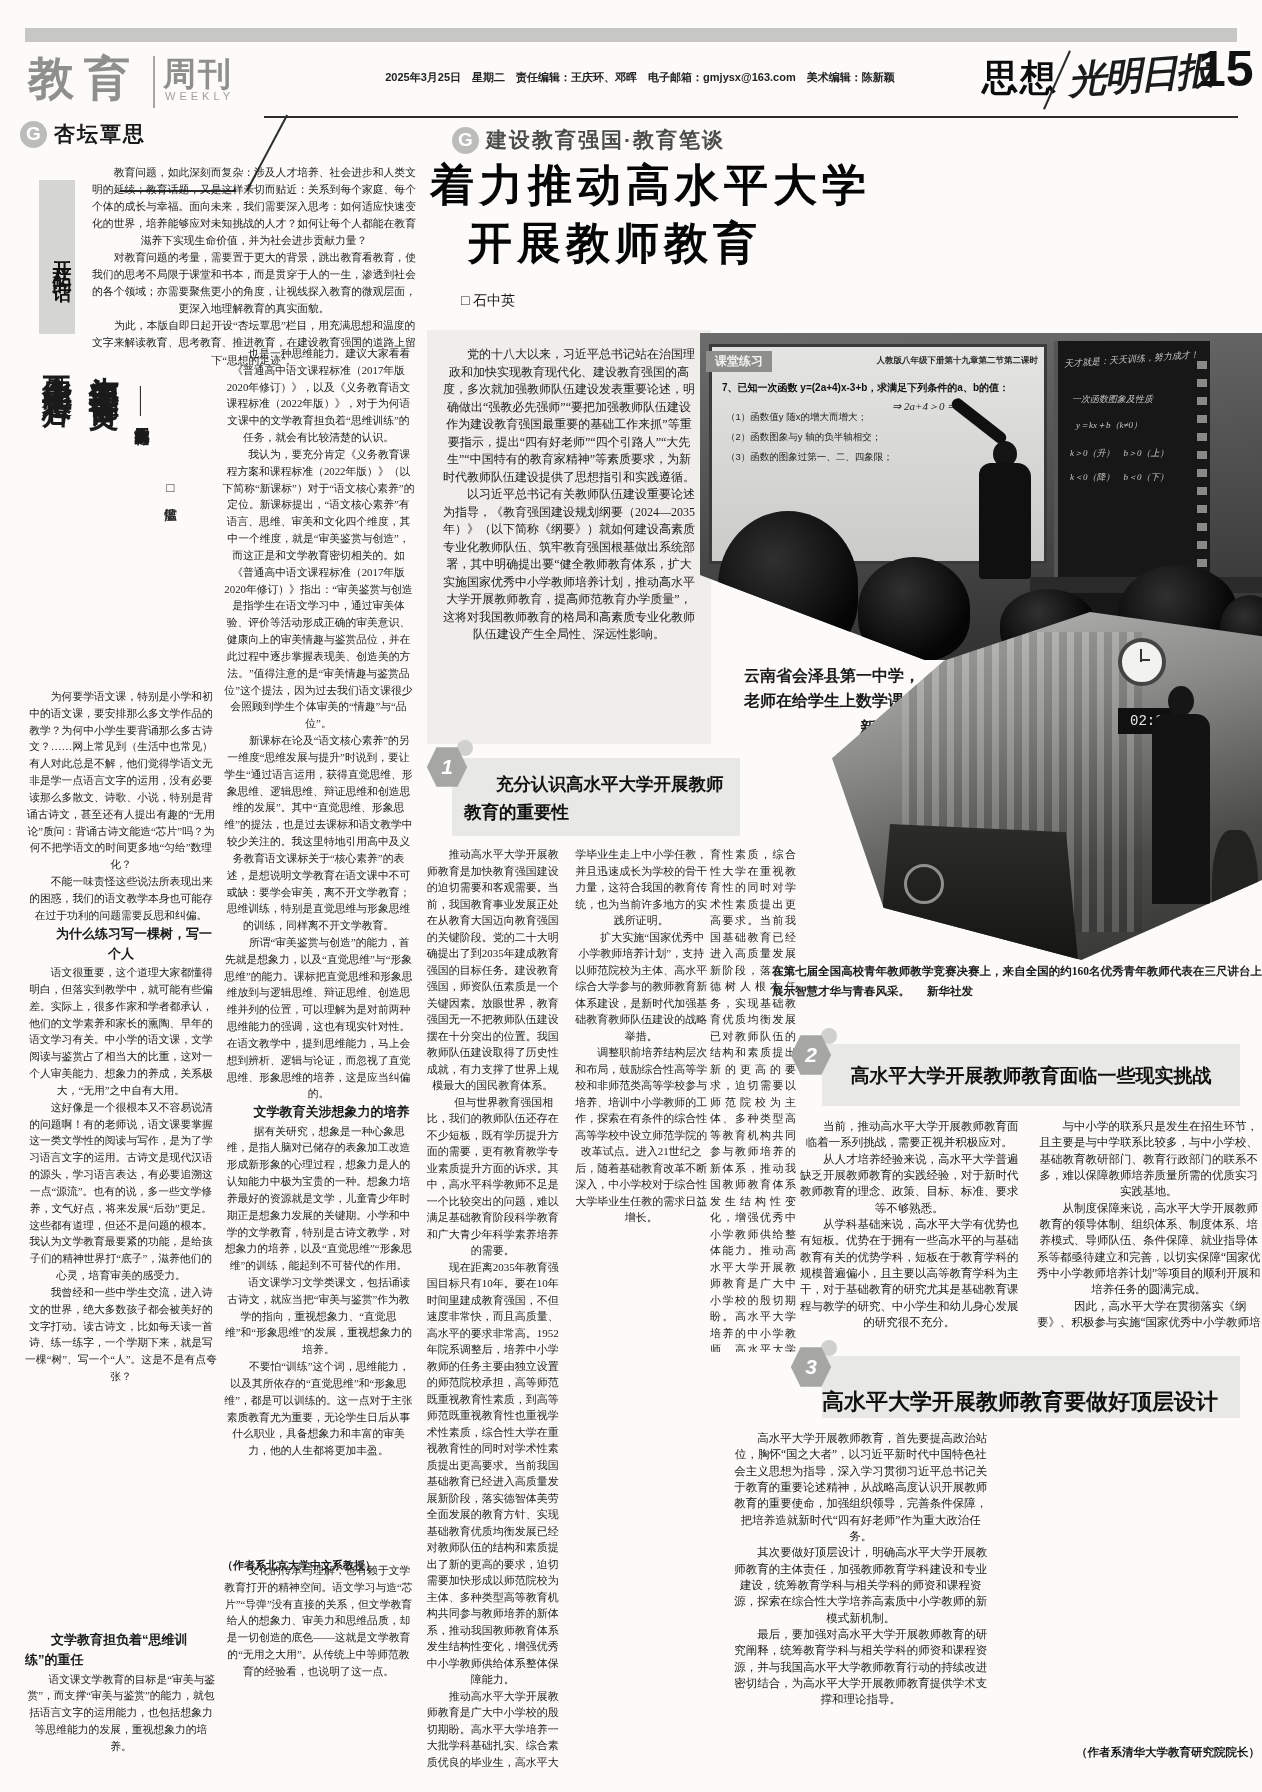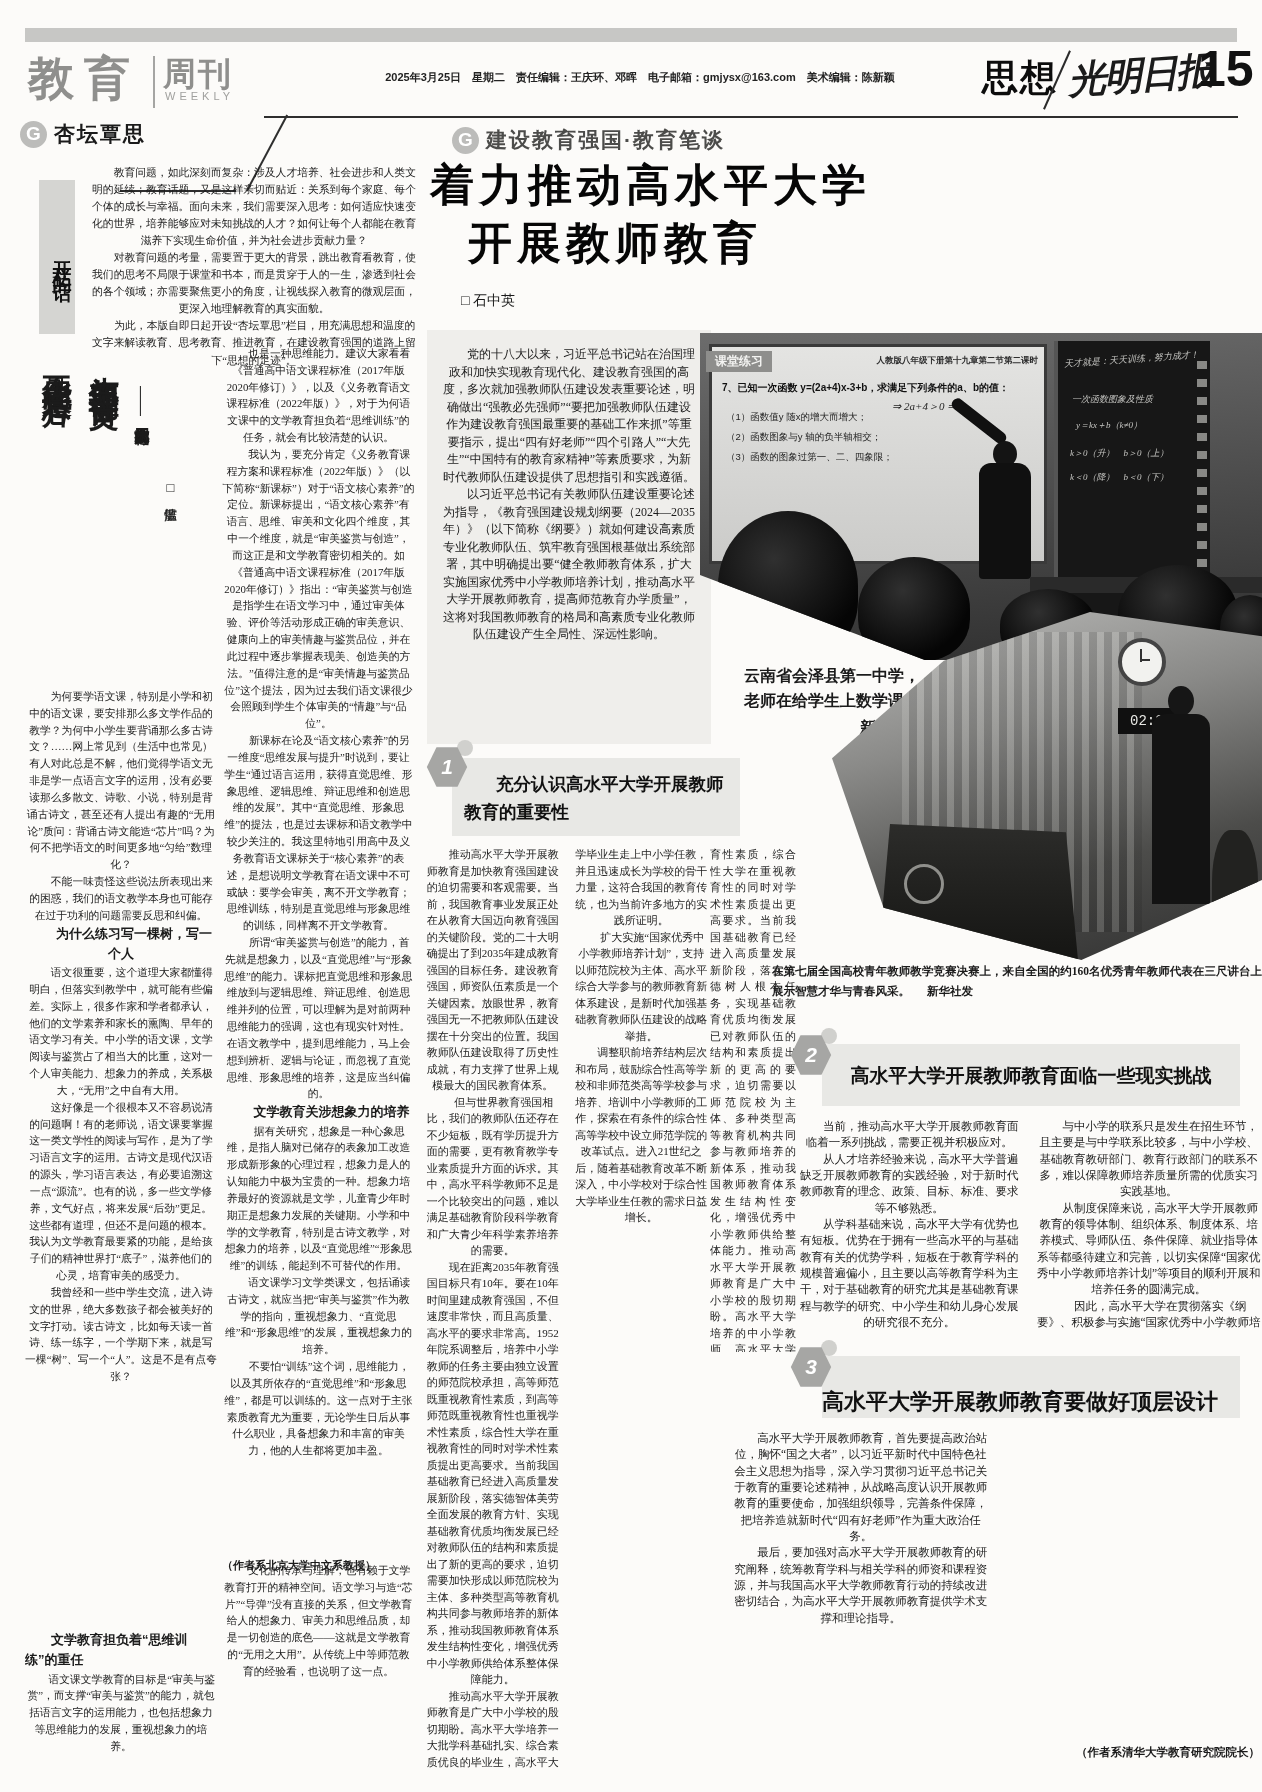--- a/index.html
+++ b/index.html
@@ -260,17 +260,18 @@
   </div>
 
   <div class="abs band" style="left:822px;top:1356px;width:418px;height:62px;">
     <div class="bandtitle" style="font-size:22px;text-align:left;padding-top:31px;">高水平大学开展教师教育要做好顶层设计</div>
   </div>
   <div class="abs badgewrap" style="left:790px;top:1346px;">
     <span class="hex">3</span>
   </div>
   <div class="abs mcol2 just" style="left:733px;top:1430px;width:529px;height:350px;column-count:2;column-gap:18px;">
     <p class="bp">高水平大学开展教师教育，首先要提高政治站位，胸怀“国之大者”，以习近平新时代中国特色社会主义思想为指导，深入学习贯彻习近平总书记关于教育的重要论述精神，从战略高度认识开展教师教育的重要使命，加强组织领导，完善条件保障，把培养造就新时代“四有好老师”作为重大政治任务。</p>
+    <p class="bp">其次要做好顶层设计，明确高水平大学开展教师教育的主体责任，加强教师教育学科建设和专业建设，统筹教育学科与相关学科的师资和课程资源，探索在综合性大学培养高素质中小学教师的新模式新机制。</p>
     <p class="bp">最后，要加强对高水平大学开展教师教育的研究阐释，统筹教育学科与相关学科的师资和课程资源，并与我国高水平大学教师教育行动的持续改进密切结合，为高水平大学开展教师教育提供学术支撑和理论指导。</p>
   </div>
   <div class="abs mattr">（作者系清华大学教育研究院院长）</div>
 
 </div>
 
 </body></html>

